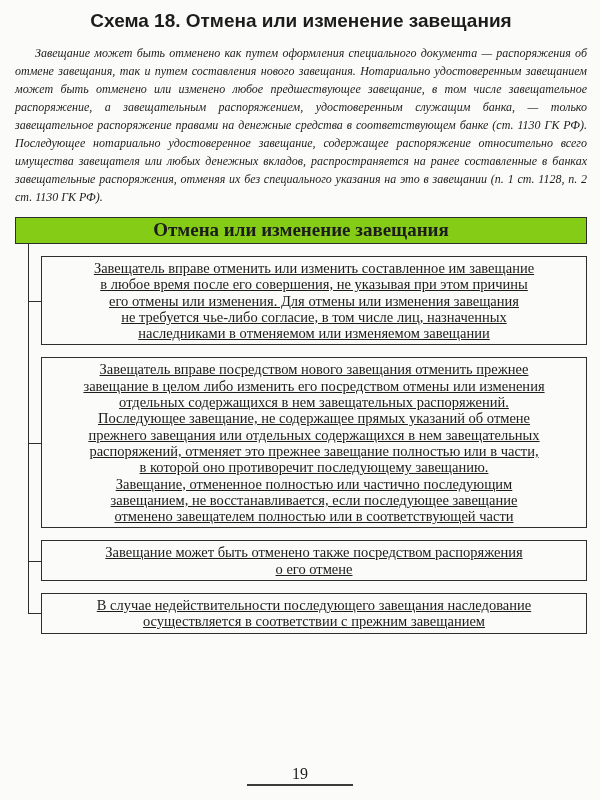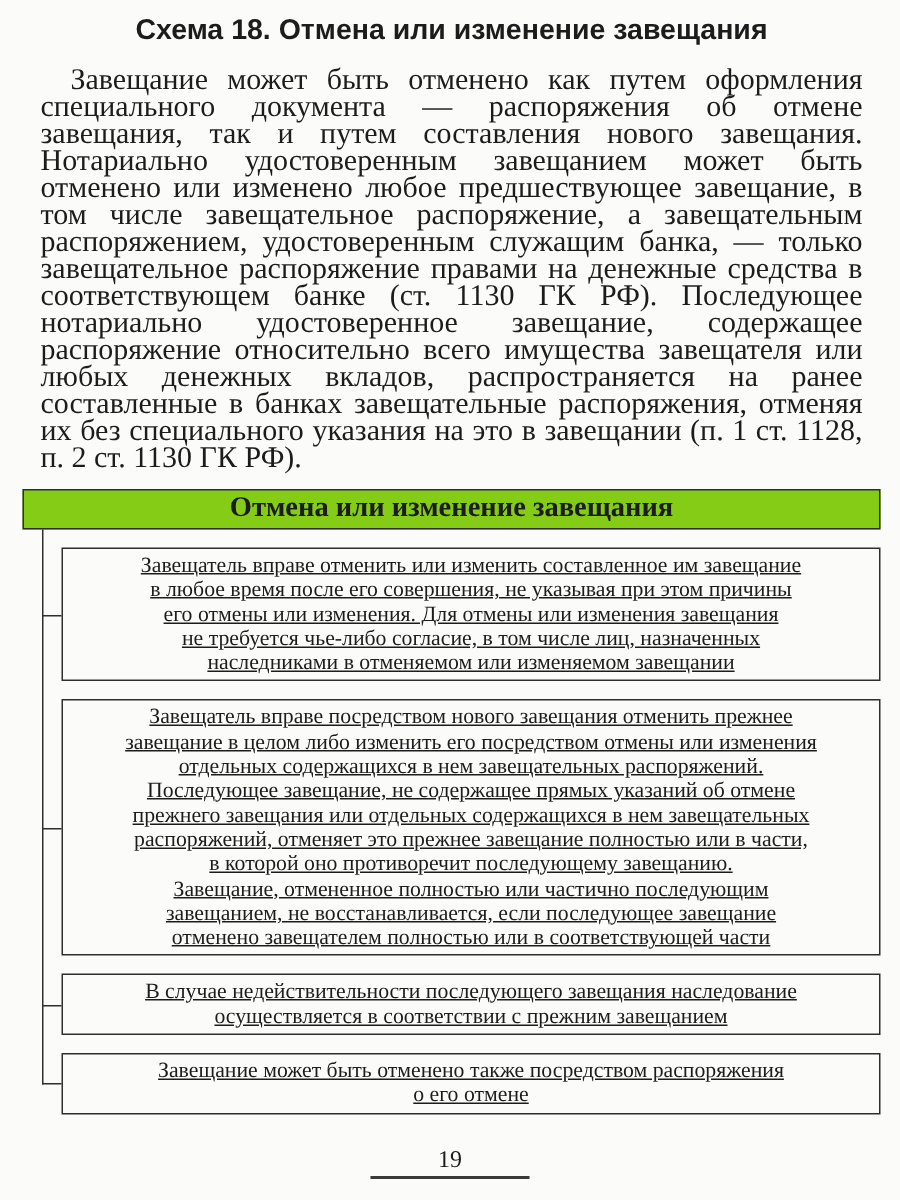--- a/index.html
+++ b/index.html
@@ -16,25 +16,26 @@
   }
   .title {
     font-family:"Liberation Sans","DejaVu Sans",sans-serif;
     font-weight:bold;
     font-size:19px;
     line-height:22px;
     text-align:center;
     margin:2px 0 12px 0;
   }
   .body-par {
-    font-size:20px;
+    font-size:12px;
     line-height:18px;
     text-align:justify;
     text-indent:20px;
-    margin:12px;
+    margin:0;
+    font-style:italic;
   }
   .diagram { margin-top:11px; }
   .d-header {
     border:1px solid #2e2e2e;
     background:#84cc16;
     text-align:center;
     font-weight:bold;
     font-size:19px;
     line-height:18px;
     padding:3px 6px 4px 6px;
@@ -117,28 +118,28 @@
 прежнего завещания или отдельных содержащихся в нем завещательных
 распоряжений, отменяет это прежнее завещание полностью или в части,
 в которой оно противоречит последующему завещанию.
 Завещание, отмененное полностью или частично последующим
 завещанием, не восстанавливается, если последующее завещание
 отменено завещателем полностью или в соответствующей части</span>
       </div>
 
       <div class="d-box">
         <span class="branch"></span>
-        <span class="prelines">В случае недействительности последующего завещания наследование
-осуществляется в соответствии с прежним завещанием</span>
+        <span class="prelines">Завещание может быть отменено также посредством распоряжения
+о его отмене</span>
       </div>
 
       <div class="d-box">
         <span class="branch"></span>
-        <span class="prelines">Завещание может быть отменено также посредством распоряжения
-о его отмене</span>
+        <span class="prelines">В случае недействительности последующего завещания наследование
+осуществляется в соответствии с прежним завещанием</span>
       </div>
     </div>
   </div>
 
   <div class="footer">
     <div class="page-number">19</div>
     <div class="footer-rule"></div>
   </div>
 
 </div>

